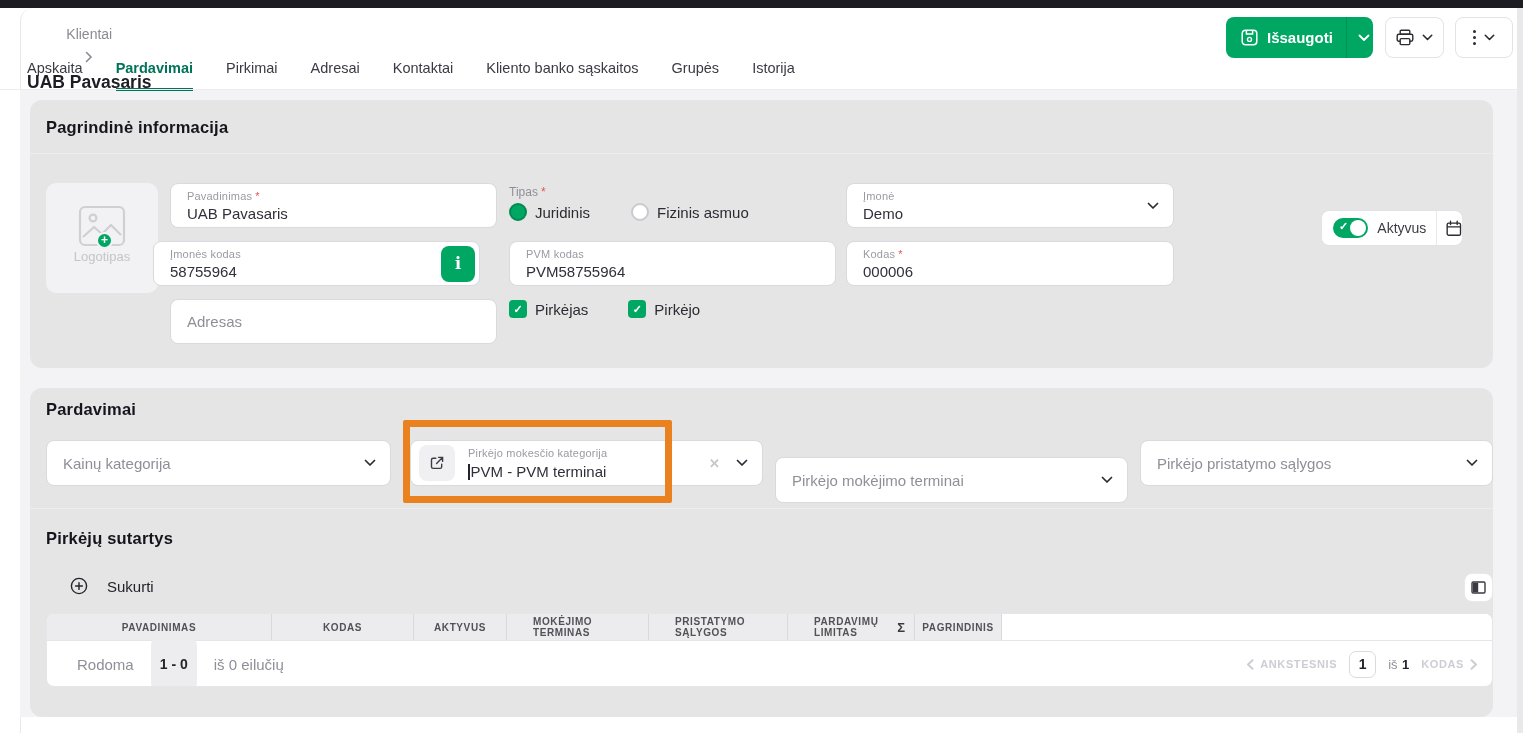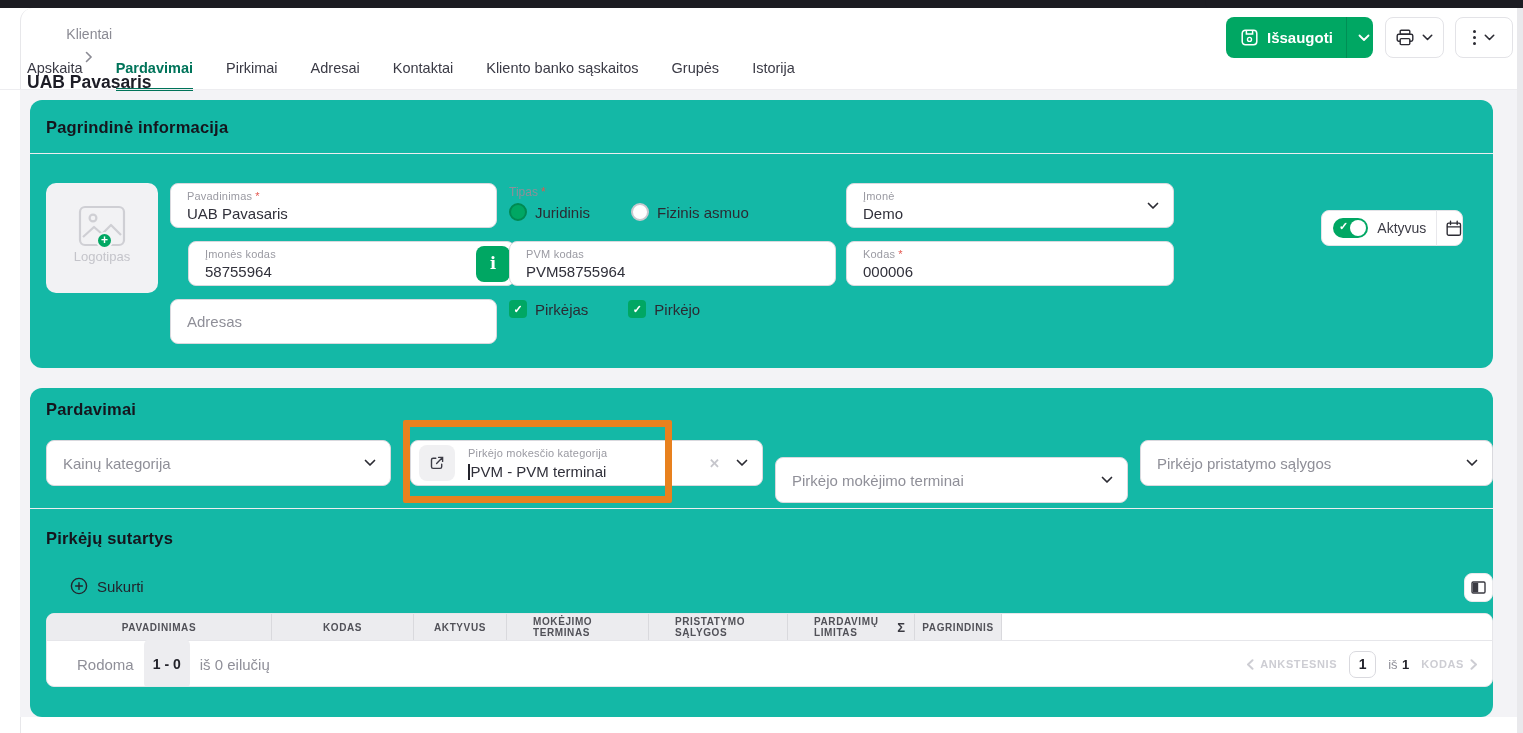--- a/index.html
+++ b/index.html
@@ -7,21 +7,21 @@
   #canvas { position:relative; width:1523px; height:733px; background:#fff; }
 
   
   .chrome-bar { position:absolute; left:0; top:0; width:1523px; height:8px; background:#1c1c22; }
   .chrome-bar-right { position:absolute; left:1205px; top:0; width:318px; height:15px; background:#1c1c22; border-bottom-left-radius:15px; }
 
   .page { position:absolute; left:20px; top:8px; width:1497px; height:725px; background:#fff; border-top-left-radius:13px; border-left:1px solid #e7e7ea; }
   .backdrop { position:absolute; left:20px; top:89px; width:1497px; height:628px; background:#f3f3f6; }
   .scrollbar { position:absolute; right:0; top:8px; width:6px; height:725px; background:#e9e9ec; }
 
-  .card { position:absolute; background:#14b8a6; border-radius:12px; }
+  .card { position:absolute; background:#e5e5e5; border-radius:12px; }
 
   
   .h-title { font-size:16.5px; font-weight:bold; color:#15151d; letter-spacing:.2px; }
 
   
   .breadcrumb { position:absolute; left:27px; top:26px; display:flex; align-items:center; gap:9px;flex-direction:column; }
   .crumb { font-size:14px; color:#8b8b94; cursor:pointer; }
   .crumb-title { font-size:17.5px; font-weight:bold; color:#1d1d26; }
   .tabs { position:absolute; left:27px; top:60px; display:flex; gap:33px; }
   .tab { font-size:14.5px; color:#3a3a45; padding-bottom:12px; cursor:pointer; }
@@ -69,34 +69,34 @@
 
   
   .ext-btn { position:absolute; left:8px; top:4px; width:36px; height:36px; background:#f0f0f2; border-radius:8px; display:flex; align-items:center; justify-content:center; cursor:pointer; }
   .caret-bar { display:inline-block; width:1.5px; height:16px; background:#23232b; vertical-align:-3px; margin-right:1px; }
   .clear-x { position:absolute; right:42px; top:50%; transform:translateY(-50%); color:#c6c6cc; font-size:13px; font-weight:bold; cursor:pointer; }
   .annotation { position:absolute; left:403px; top:420px; width:269px; height:83px; border:7px solid #E8811E; border-radius:2px; pointer-events:none; z-index:50; }
 
   .section-rule { position:absolute; left:0; width:1463px; height:1px; background:#ededf0; }
 
   
-  .create-btn { position:absolute; left:70px; top:577px; display:flex; align-items:center; gap:9px; cursor:pointer; }
+  .create-btn { position:absolute; left:70px; top:577px; display:flex; align-items:center; gap:19px; cursor:pointer; }
   .create-lbl { font-size:15px; color:#23232b; }
   .col-btn { position:absolute; left:1434px; top:573px; width:29px; height:29px; border:1px solid #e9e9ec; border-radius:8px; background:#fff; display:flex; align-items:center; justify-content:center; cursor:pointer; }
 
   
   .grid { position:absolute; left:16px; top:225px; width:1447px; height:74px; border:1px solid #e6e6ea; border-radius:8px; background:#fff; overflow:hidden; }
   .grid-head { display:flex; height:27px; border-bottom:1px solid #e6e6ea; }
   .th { background:#ececef; border-right:1px solid #d9d9dd; font-size:10px; font-weight:bold; letter-spacing:.6px; color:#515158; text-transform:uppercase; display:flex; flex-direction:column; justify-content:center; line-height:11px; position:relative; }
   .th.center { align-items:center; text-align:center; }
   .th.left { padding-left:26px; }
   .th-fill { flex:1; background:#fff; }
   .sum { position:absolute; right:9px; top:50%; transform:translateY(-50%); font-size:13px; font-weight:bold; color:#3a3a42; letter-spacing:0; }
   .grid-foot { display:flex; align-items:center; justify-content:space-between; height:46px; padding:0 14px 0 30px; }
-  .foot-left { display:flex; align-items:center; gap:10px; font-size:15px; color:#8f8f98; }
+  .foot-left { display:flex; align-items:center; gap:17px; font-size:15px; color:#8f8f98; }
   .range-badge { background:#ededf0; border-radius:6px; padding:17px 9px; font-size:14px; font-weight:bold; color:#23232b; }
   .foot-right { display:flex; align-items:center; gap:12px; }
   .pg-nav { display:flex; align-items:center; gap:6px; font-size:11px; font-weight:bold; letter-spacing:.6px; color:#cdcdd3; cursor:pointer; }
   .pg-box { width:27px; height:27px; border:1px solid #d9d9de; border-radius:7px; font-size:14px; font-weight:bold; color:#23232b; display:flex; align-items:center; justify-content:center; }
   .pg-of { font-size:13px; color:#8f8f98; }
   .pg-total { font-size:13px; font-weight:bold; color:#23232b; }
 </style>
 </head>
 <body>
 
@@ -205,21 +205,21 @@
   </div>
 
   <div class="field" style="left:846px;top:183px;width:328px">
     <span class="flabel">Įmonė</span>
     <span class="fvalue">Demo</span>
     <svg class="chev" width="12" height="8" viewBox="0 0 12 8">
         <path d="M1.5 1.5L6 6l4.5-4.5" stroke="#2b2b33" stroke-width="1.7" fill="none" stroke-linecap="round" stroke-linejoin="round"></path>
       </svg>
   </div>
 
-  <div class="field" style="left:188px;top:241px;width:327px">
+  <div class="field" style="left:153px;top:241px;width:327px">
     <span class="flabel">Įmonės kodas</span>
     <span class="fvalue">58755964</span>
     <span class="info-btn"><span>i</span></span>
   </div>
   <div class="field" style="left:509px;top:241px;width:327px">
     <span class="flabel">PVM kodas</span>
     <span class="fvalue">PVM58755964</span>
   </div>
   <div class="field" style="left:846px;top:241px;width:328px">
     <span class="flabel"><span>Kodas</span><span class="req">*</span></span>

